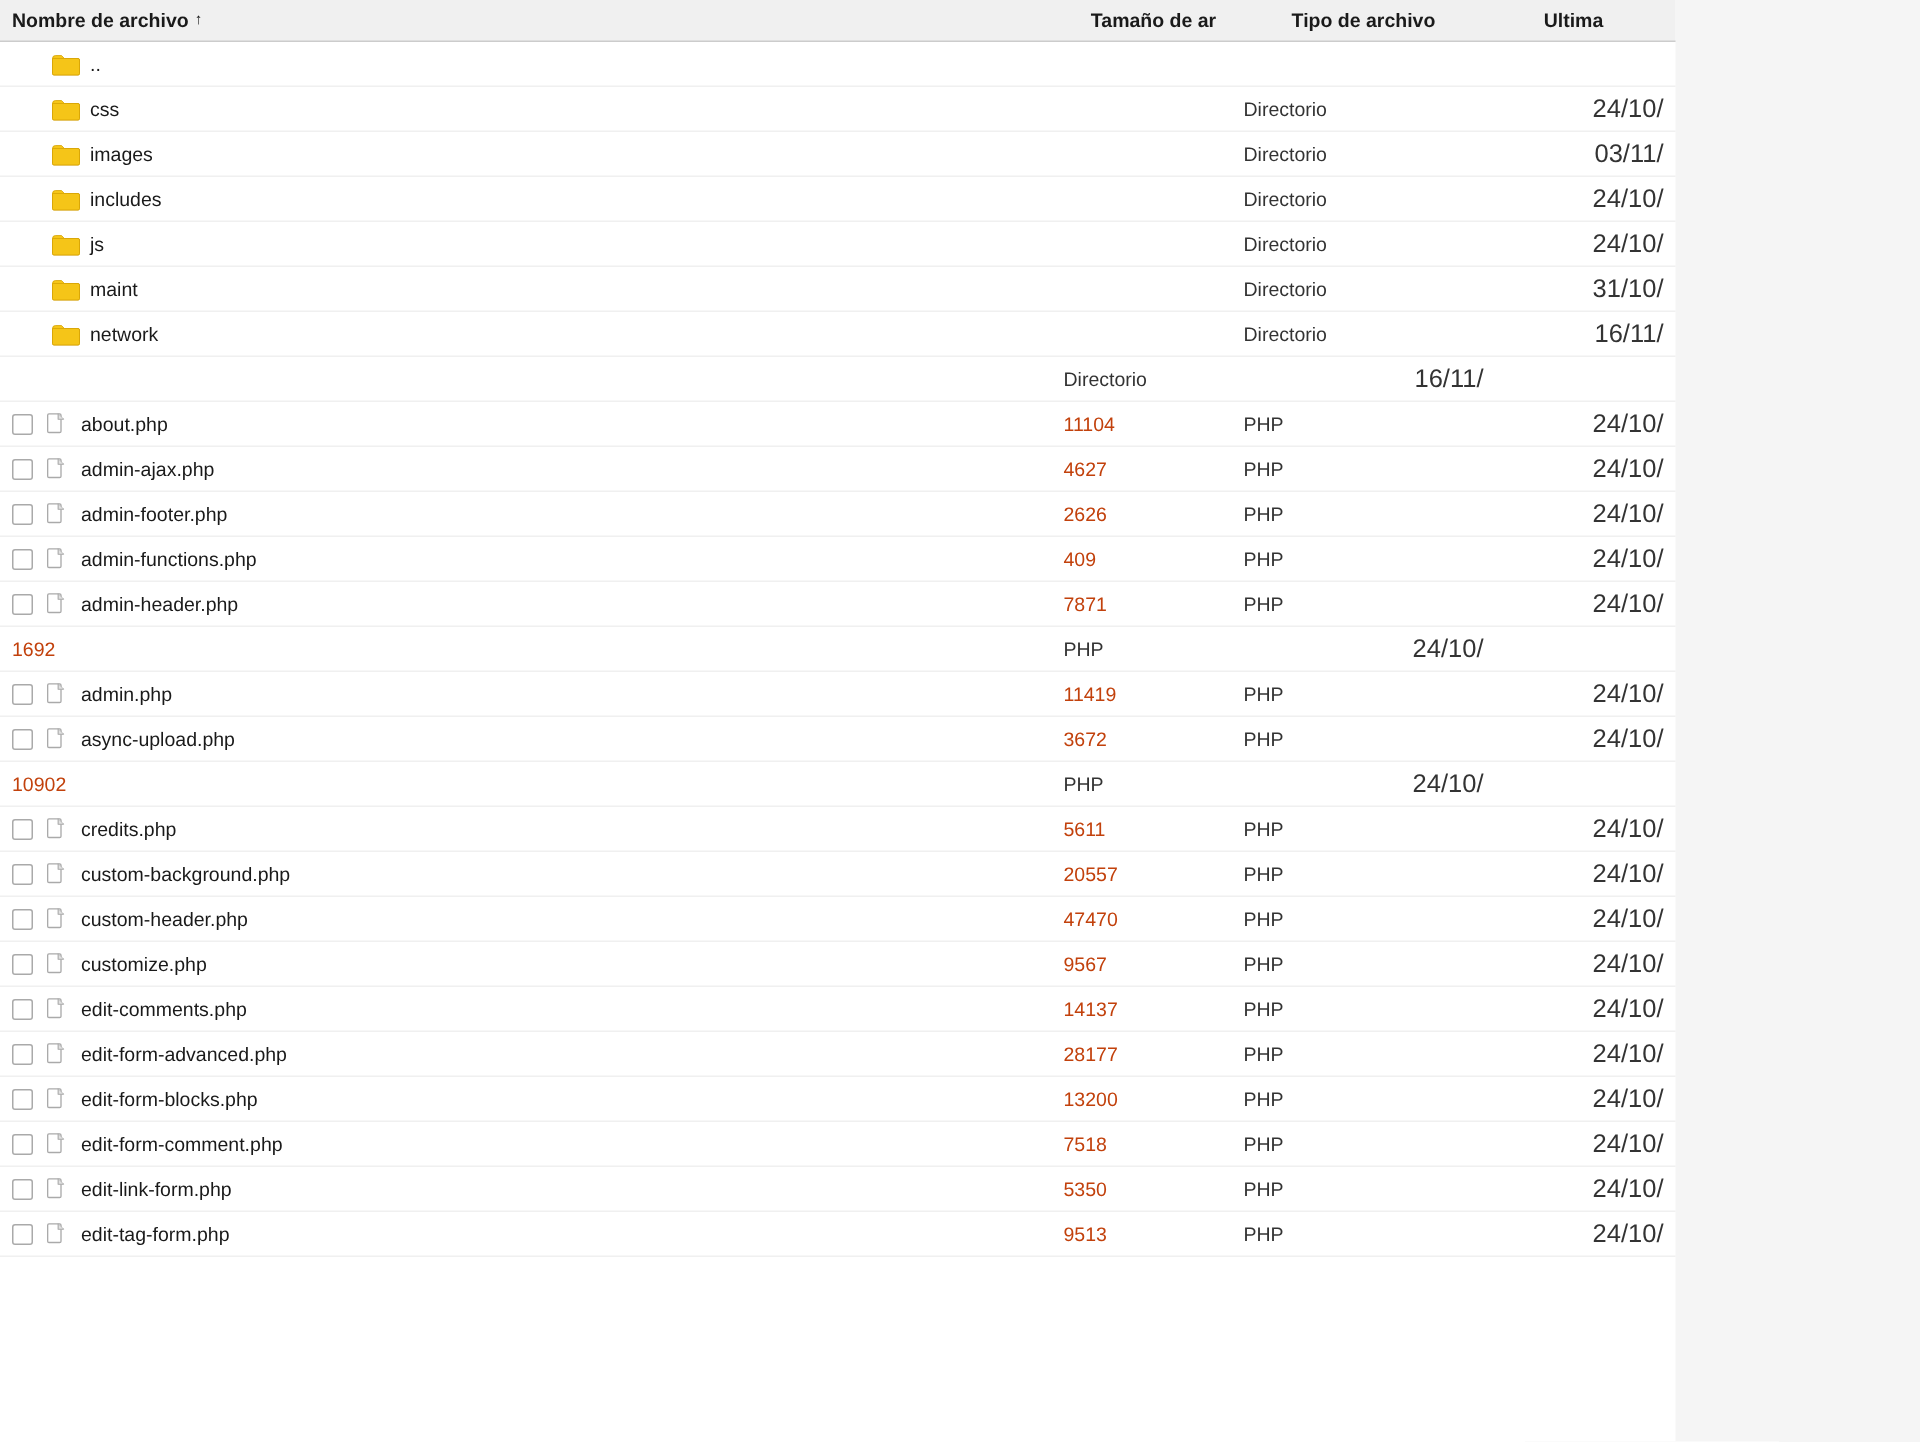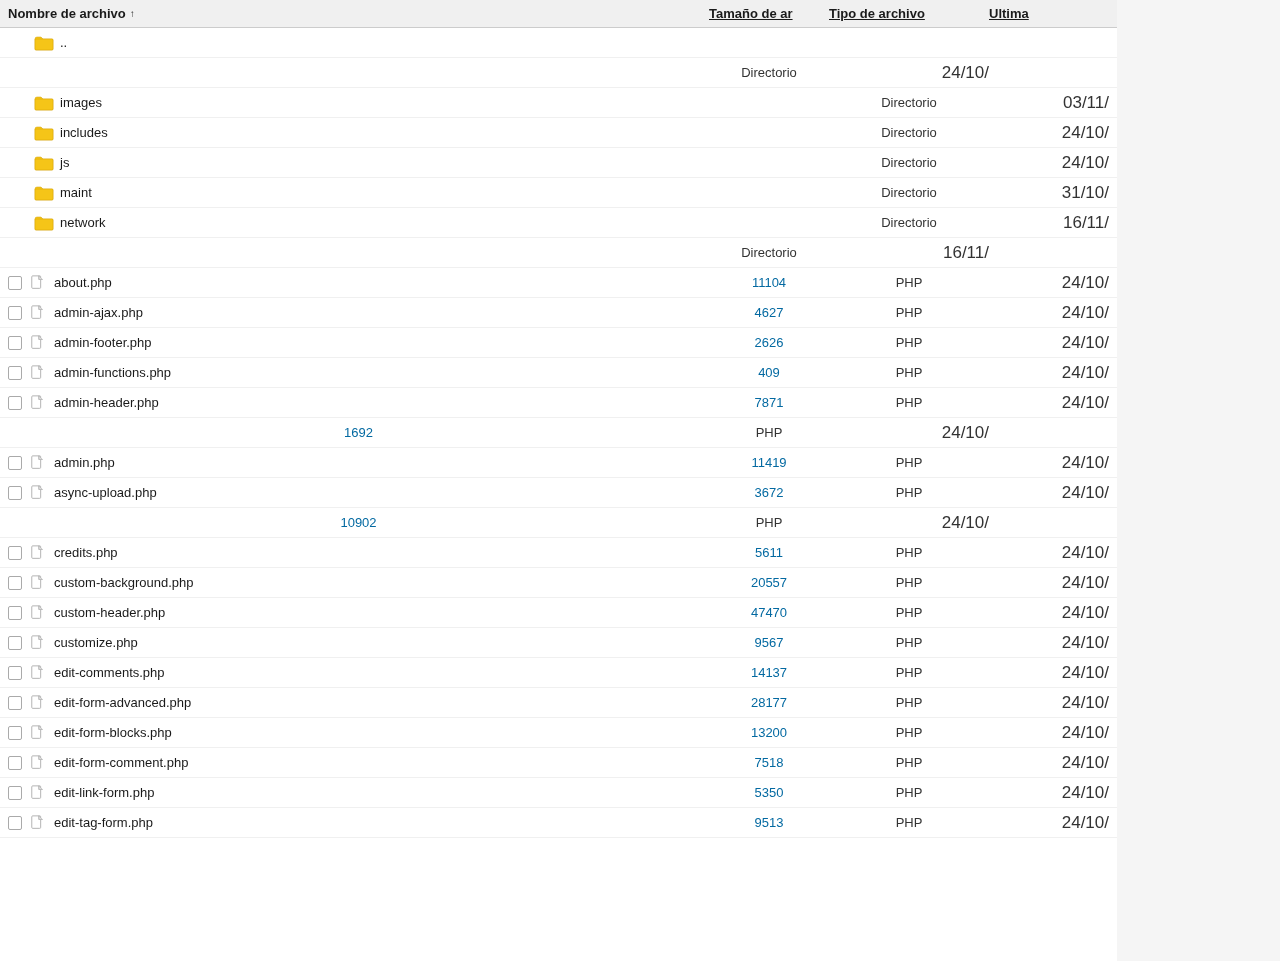--- a/index.html
+++ b/index.html
@@ -32,22 +32,21 @@
     .header-name {
       display: flex;
       align-items: center;
       gap: 4px;
       cursor: pointer;
     }
     .header-name .sort-arrow {
       font-size: 10px;
     }
     .header-size, .header-type, .header-date {
-      text-align: left;
-      text-decoration: underline;
+      text-align: center;
     }
     .file-list {
       width: 100%;
     }
     .file-row {
       display: grid;
       grid-template-columns: 1fr 120px 160px 120px;
       padding: 4px 8px;
       border-bottom: 1px solid #f0f0f0;
       align-items: center;
@@ -70,26 +69,26 @@
       width: 20px;
       height: 16px;
       flex-shrink: 0;
     }
     .file-icon {
       width: 20px;
       height: 16px;
       flex-shrink: 0;
     }
     .file-size-cell {
-      text-align: center;
+      text-align: left;
       font-size: 13px;
-      color: #0369a1;
+      color: #c2410c;
     }
     .file-type-cell {
-      text-align: center;
+      text-align: left;
       font-size: 13px;
       color: #333;
     }
     .file-date-cell {
       text-align: right;
       font-size: 17px;
       color: #333;
     }
     .filename-text {
       font-size: 13px;
@@ -124,20 +123,28 @@
       <path d="M1 4 Q1 2 3 2 L7 2 L9 4 L18 4 Q19 4 19 5 L19 14 Q19 15 18 15 L2 15 Q1 15 1 14 Z" fill="#f5c518" stroke="#d4a000" stroke-width="0.5"></path>
       <path d="M1 4 L1 14 Q1 15 2 15 L18 15 Q19 15 19 14 L19 5 Q19 4 18 4 L1 4" fill="#f5c518" stroke="#d4a000" stroke-width="0.5"></path>
     </svg>
           <span class="filename-text">..</span>
         </div>
         <div class="file-size-cell"></div>
         <div class="file-type-cell"></div>
         <div class="file-date-cell"></div>
       </div>
       <div class="file-row">
+        <div class="file-name-cell">
+          <div style="width: 20px;"></div>
+          <svg width="20" height="16" viewBox="0 0 20 16" class="folder-icon">
+      <path d="M1 4 Q1 2 3 2 L7 2 L9 4 L18 4 Q19 4 19 5 L19 14 Q19 15 18 15 L2 15 Q1 15 1 14 Z" fill="#f5c518" stroke="#d4a000" stroke-width="0.5"></path>
+      <path d="M1 4 L1 14 Q1 15 2 15 L18 15 Q19 15 19 14 L19 5 Q19 4 18 4 L1 4" fill="#f5c518" stroke="#d4a000" stroke-width="0.5"></path>
+    </svg>
+          <span class="filename-text">css</span>
+        </div>
         <div class="file-size-cell"></div>
         <div class="file-type-cell">Directorio</div>
         <div class="file-date-cell">24/10/</div>
       </div>
       <div class="file-row">
         <div class="file-name-cell">
           <div style="width: 20px;"></div>
           <svg width="20" height="16" viewBox="0 0 20 16" class="folder-icon">
       <path d="M1 4 Q1 2 3 2 L7 2 L9 4 L18 4 Q19 4 19 5 L19 14 Q19 15 18 15 L2 15 Q1 15 1 14 Z" fill="#f5c518" stroke="#d4a000" stroke-width="0.5"></path>
       <path d="M1 4 L1 14 Q1 15 2 15 L18 15 Q19 15 19 14 L19 5 Q19 4 18 4 L1 4" fill="#f5c518" stroke="#d4a000" stroke-width="0.5"></path>

